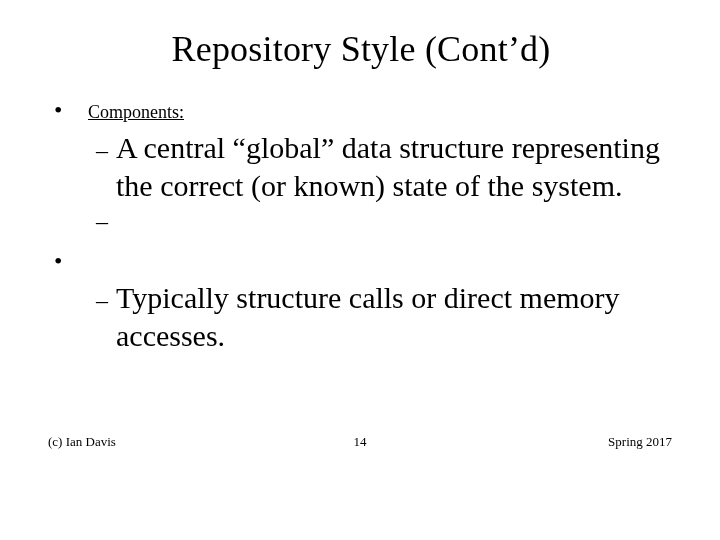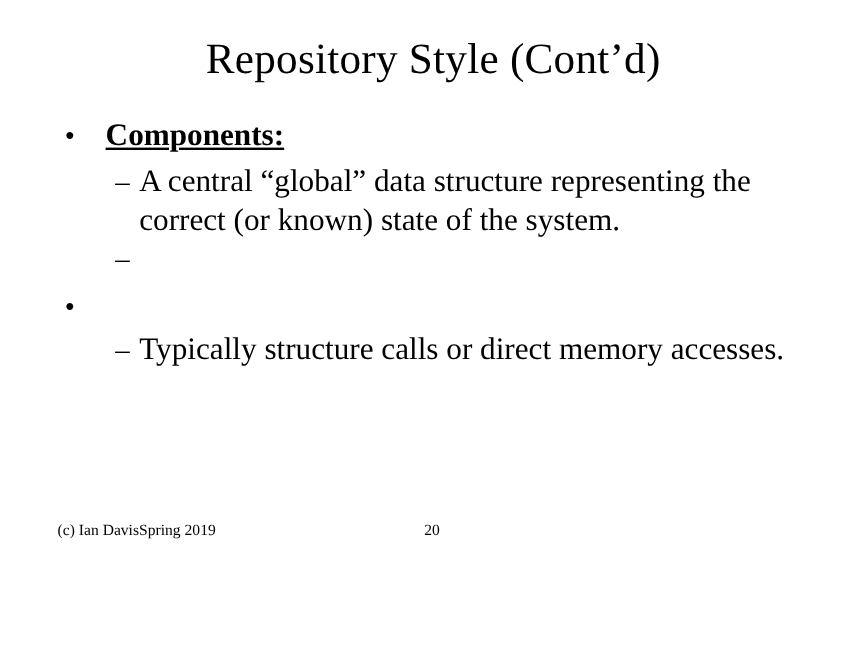--- a/index.html
+++ b/index.html
@@ -39,51 +39,52 @@
   }
   .bullet-dot {
     width: 34px;
     flex-shrink: 0;
     font-size: 24px;
     line-height: 1;
     text-align: left;
     padding-left: 6px;
   }
   .l1-text {
-    font-size: 26px;
-    font-weight: bold;
+    font-size: 18px;
+    font-weight: normal;
     text-decoration: underline;
   }
   ul.level2 {
     list-style: none;
     padding: 0;
     margin: 6px 0 14px 0;
   }
   ul.level2 > li {
     display: flex;
     align-items: baseline;
     margin-bottom: 2px;
   }
   .dash {
     width: 60px;
     flex-shrink: 0;
     text-align: right;
     padding-right: 8px;
     font-size: 24px;
   }
   .l2-text {
-    font-size: 26px;
+    font-size: 30px;
     line-height: 1.28;
   }
   .footer {
     position: absolute;
     left: 48px;
     right: 48px;
     bottom: 18px;
     display: flex;
+    justify-content: space-between;
     font-size: 13px;
   }
   .footer .center {
     position: absolute;
     left: 0;
     right: 0;
     text-align: center;
   }
 </style>
 </head>
@@ -120,17 +121,17 @@
           <span class="dash">–</span>
           <span class="l2-text">Typically structure calls or direct memory accesses.</span>
         </li>
       </ul>
     </li>
 
   </ul>
 
   <div class="footer">
     <span>(c) Ian Davis</span>
-    <span class="center">20</span>
-    <span>Spring 2019</span>
+    <span class="center">14</span>
+    <span>Spring 2017</span>
   </div>
 
 </div>
 
 </body></html>

